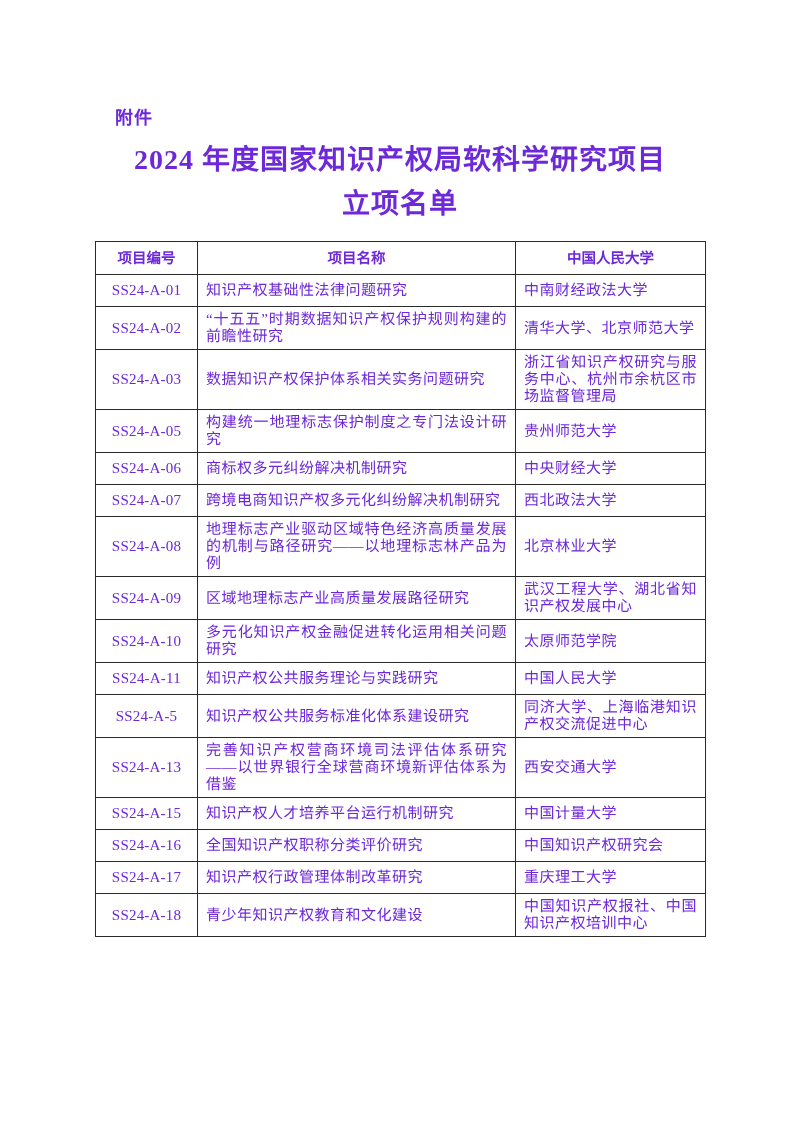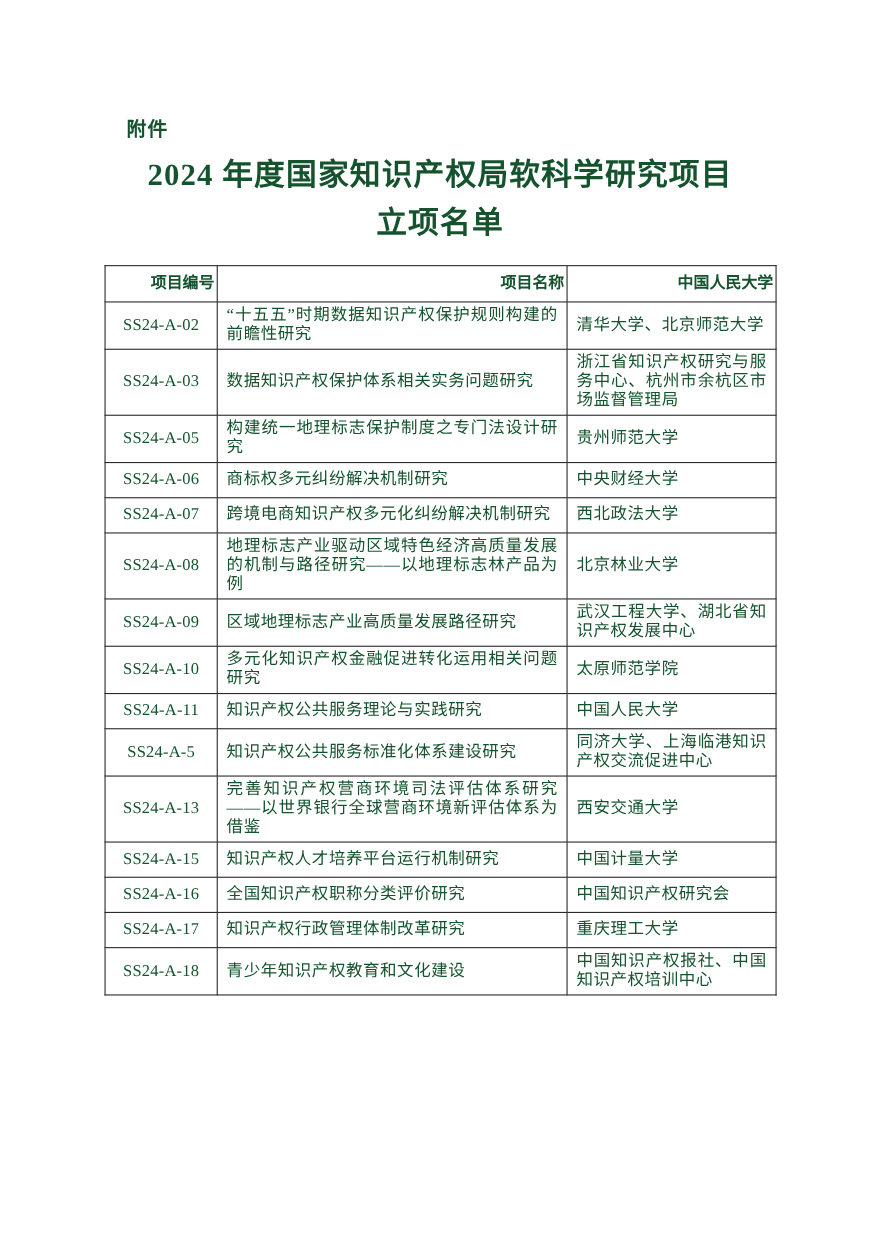--- a/index.html
+++ b/index.html
@@ -8,21 +8,21 @@
     background: #888;
   }
   .page {
     position: relative;
     width: 794px;
     height: 1123px;
     margin: 0 auto;
     background: #ffffff;
     box-sizing: border-box;
     padding: 106px 89px 0 95px;
-    color: #14532d;
+    color: #6d28d9;
     font-family: "Liberation Serif", "DejaVu Serif", serif;
     overflow: hidden;
   }
   .attachment {
     margin-left: 20px;
     font-family: "Liberation Sans", "DejaVu Sans", sans-serif;
     font-size: 18px;
     line-height: 24px;
     font-weight: 600;
     letter-spacing: 1px;
@@ -51,21 +51,21 @@
     line-height: 17px;
     padding: 4px 8px;
     word-break: break-all;
   }
   .project-table thead tr { height: 33px; }
   .project-table tbody tr { height: 32px; }
   .project-table th {
     font-family: "Liberation Sans", "DejaVu Sans", sans-serif;
     font-weight: bold;
     font-size: 14.5px;
-    text-align: right;
+    text-align: center;
     padding: 4px 2px;
   }
   .col-id   { width: 102px; }
   .col-name { width: 318px; }
   .col-unit { width: 190px; }
   td.cell-id {
     text-align: center;
     font-family: "Liberation Serif", "DejaVu Serif", serif;
     padding: 4px 2px;
     letter-spacing: 0.2px;
@@ -95,20 +95,25 @@
       <col class="col-unit">
     </colgroup>
     <thead>
       <tr>
         <th>项目编号</th>
         <th>项目名称</th>
         <th>中国人民大学</th>
       </tr>
     </thead>
     <tbody>
+  <tr>
+    <td class="cell-id">SS24-A-01</td>
+    <td class="cell-name">知识产权基础性法律问题研究</td>
+    <td class="cell-unit">中南财经政法大学</td>
+  </tr>
 
   <tr>
     <td class="cell-id">SS24-A-02</td>
     <td class="cell-name">“十五五”时期数据知识产权保护规则构建的前瞻性研究</td>
     <td class="cell-unit">清华大学、北京师范大学</td>
   </tr>
 
   <tr>
     <td class="cell-id">SS24-A-03</td>
     <td class="cell-name">数据知识产权保护体系相关实务问题研究</td>

